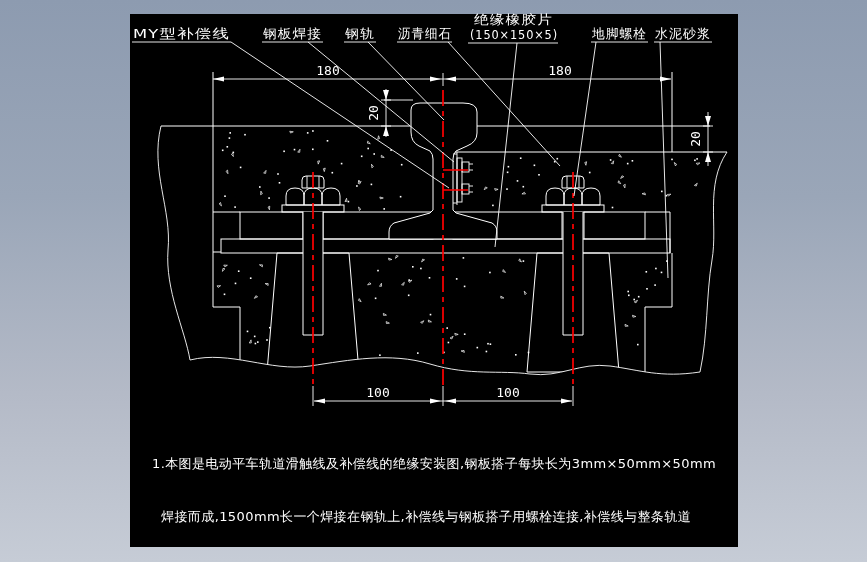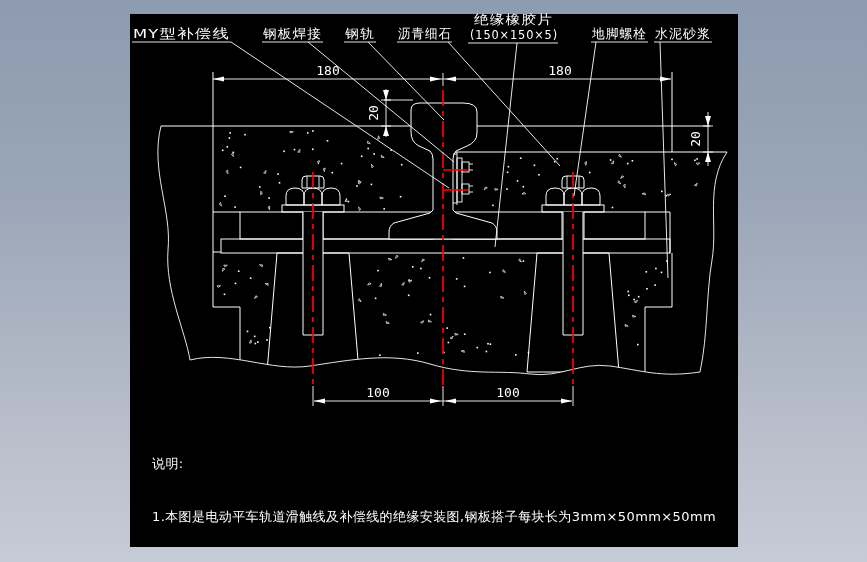--- a/index.html
+++ b/index.html
@@ -342,21 +342,20 @@
       <text x="345" y="38" textLength="30" lengthAdjust="spacingAndGlyphs">钢轨</text>
       <text x="398" y="38" textLength="54" lengthAdjust="spacingAndGlyphs">沥青细石</text>
       <text x="474" y="24" textLength="79" lengthAdjust="spacingAndGlyphs">绝缘橡胶片</text>
       <text x="470" y="39" textLength="88" lengthAdjust="spacingAndGlyphs">(150×150×5)</text>
       <text x="592" y="38" textLength="55" lengthAdjust="spacingAndGlyphs">地脚螺栓</text>
       <text x="655" y="38" textLength="56" lengthAdjust="spacingAndGlyphs">水泥砂浆</text>
     </g>
   </svg>
 
   <div class="notes">
-    <div>说明:</div>
     <div>1.本图是电动平车轨道滑触线及补偿线的绝缘安装图,钢板搭子每块长为3mm×50mm×50mm</div>
     <div>  焊接而成,1500mm长一个焊接在钢轨上,补偿线与钢板搭子用螺栓连接,补偿线与整条轨道</div>
     
     
     
     
   </div>
 </div>
 
 </body></html>

